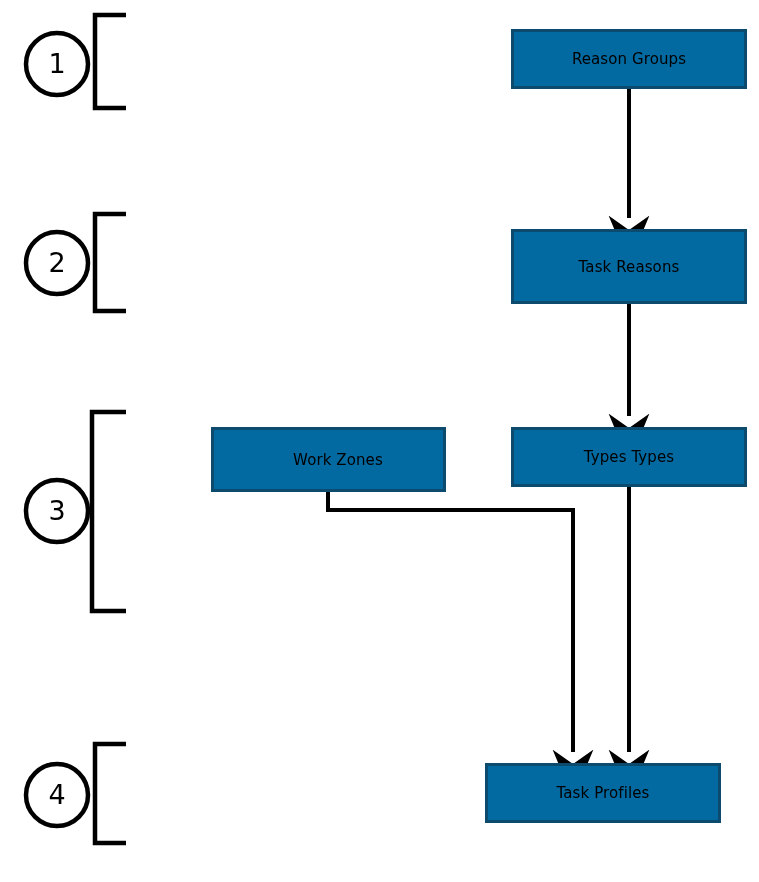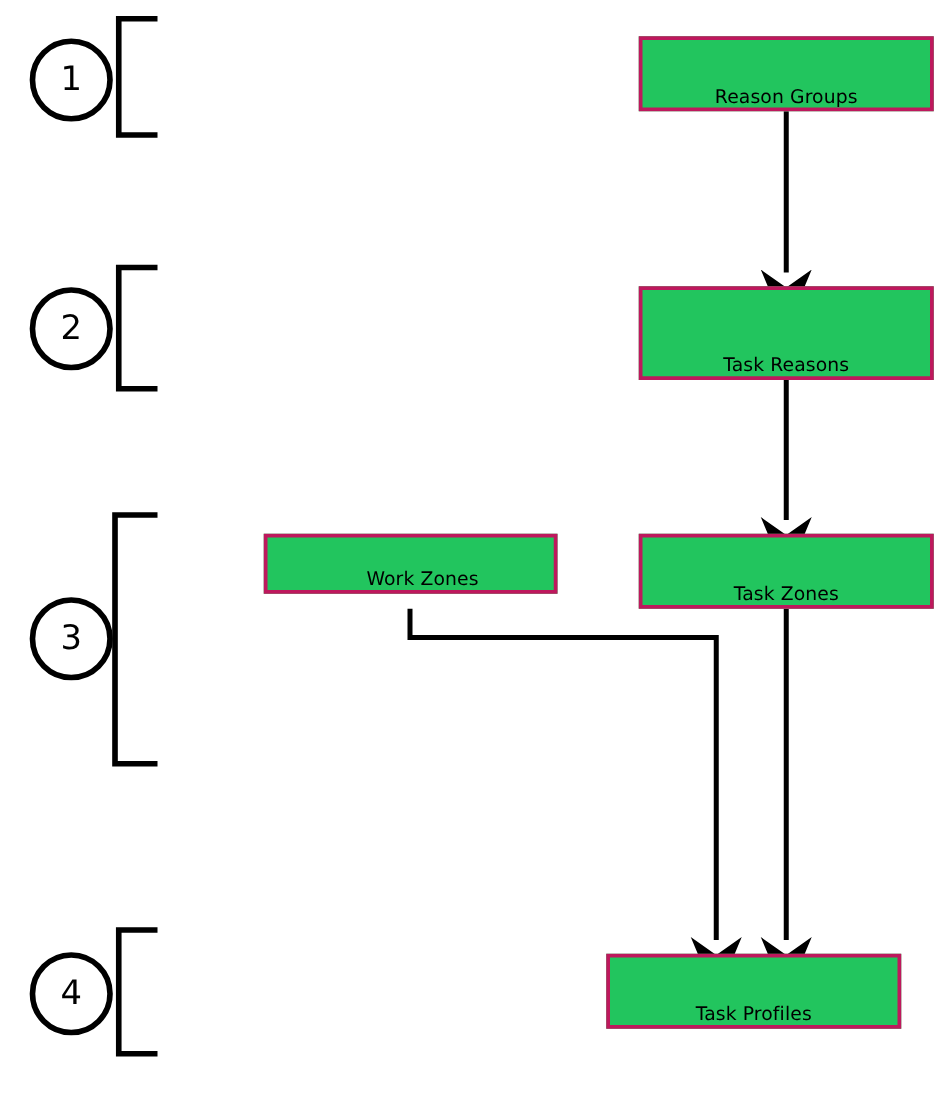--- a/index.html
+++ b/index.html
@@ -22,24 +22,24 @@
   #diagram-svg {
     position: absolute;
     top: 0;
     left: 0;
     width: 759px;
     height: 882px;
   }
   .node-box {
     position: absolute;
     box-sizing: border-box;
-    background: #22c55e;
-    border: 3px solid #be185d;
+    background: #0369a1;
+    border: 3px solid #0c4a6e;
     display: flex;
-    align-items: flex-end;
+    align-items: center;
     justify-content: center;
   }
   .node-label {
     font-family: "DejaVu Sans", "Liberation Sans", sans-serif;
     font-size: 15px;
     color: #000000;
     letter-spacing: 0.1px;
     white-space: nowrap;
     user-select: none;
   }
@@ -99,26 +99,26 @@
   </svg>
 
   <div class="node-box" style="left:511px; top:29px; width:236px; height:60px;">
     <span class="node-label">Reason Groups</span>
   </div>
 
   <div class="node-box" style="left:511px; top:229px; width:236px; height:75px;">
     <span class="node-label">Task Reasons</span>
   </div>
 
-  <div class="node-box" style="left:211px; top:427px; width:235px; height:48px;padding-left:19px;">
+  <div class="node-box" style="left:211px; top:427px; width:235px; height:65px;padding-left:19px;">
     <span class="node-label">Work Zones</span>
   </div>
 
   <div class="node-box" style="left:511px; top:427px; width:236px; height:60px;">
-    <span class="node-label">Task Zones</span>
+    <span class="node-label">Types Types</span>
   </div>
 
   <div class="node-box" style="left:485px; top:763px; width:236px; height:60px;">
     <span class="node-label">Task Profiles</span>
   </div>
 
   <div class="step-number" style="left:24px; top:31px;">1</div>
   <div class="step-number" style="left:24px; top:230px;">2</div>
   <div class="step-number" style="left:24px; top:478px;">3</div>
   <div class="step-number" style="left:24px; top:762px;">4</div>

